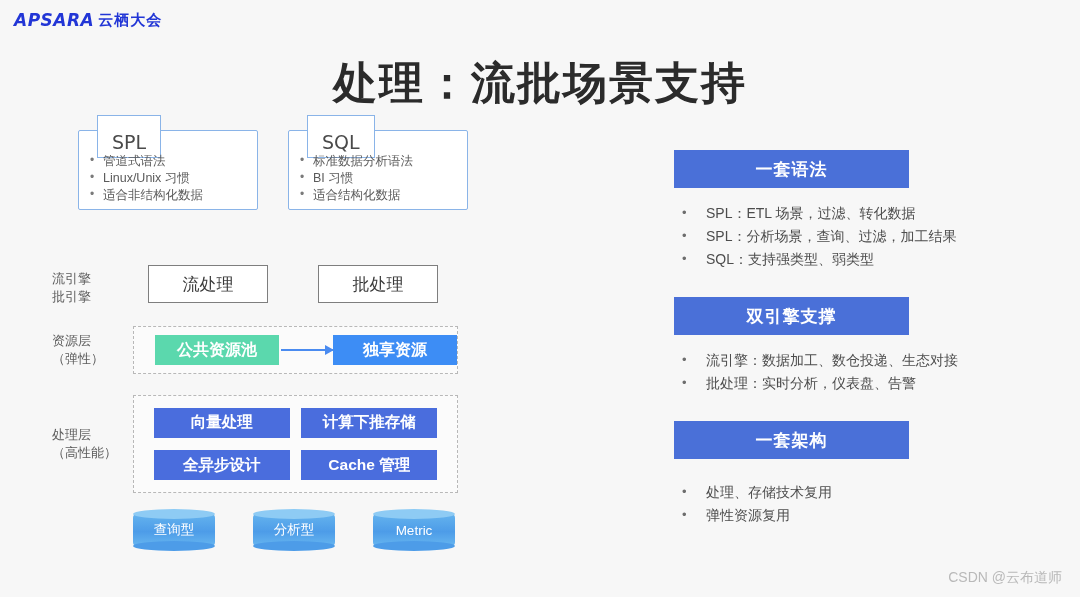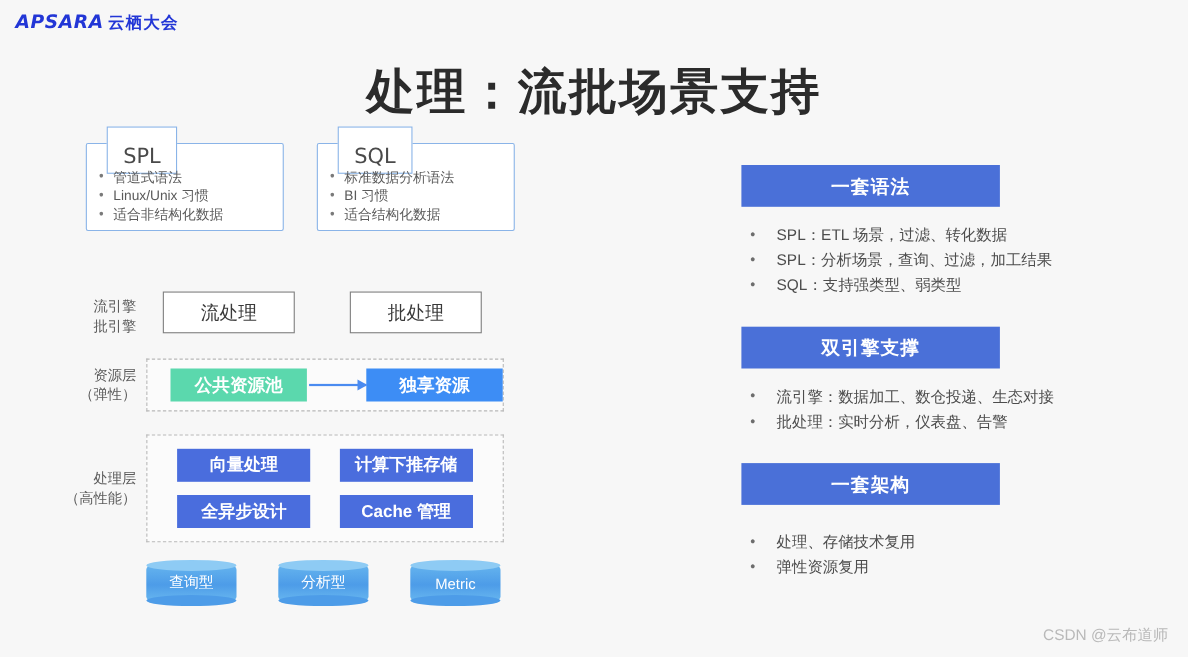--- a/index.html
+++ b/index.html
@@ -53,21 +53,21 @@
   .lang-list li{
     font-size:12.5px;color:#5a5a5a;line-height:17px;
     position:relative;padding-left:14px;white-space:nowrap;
   }
   .lang-list li:before{
     content:"•";position:absolute;left:1px;top:-1px;color:#7a7a7a;font-size:12px;
   }
 
   
   .row-label{
-    position:absolute;left:52px;width:72px;text-align:right;
+    position:absolute;left:52px;width:72px;text-align:left;
     font-size:13px;color:#5c5c5c;line-height:18px;
   }
 
   .eng-row{position:absolute;left:148px;top:135px;display:flex;gap:50px;}
   .eng-box{
     width:120px;height:38px;border:1.5px solid #7e7e7e;background:#fff;
     display:flex;align-items:center;justify-content:center;
     font-size:17px;color:#3a3a3a;box-sizing:border-box;
   }
 
@@ -97,21 +97,21 @@
     border-top:5px solid transparent;border-bottom:5px solid transparent;
   }
 
   .proc-grid{
     position:absolute;left:0;top:0;width:100%;height:100%;
     display:grid;grid-template-columns:1fr 1fr;grid-template-rows:1fr 1fr;
     align-items:center;justify-items:center;
     padding:9px 18px;box-sizing:border-box;gap:7px 8px;
   }
   .proc-box{
-    width:121px;height:30px;background:#4a6ddd;
+    width:136px;height:30px;background:#4a6ddd;
     display:flex;align-items:center;justify-content:center;
     font-size:15.5px;color:#fff;font-weight:bold;
   }
 
   
   .cyl-row{position:absolute;left:133px;top:384px;display:flex;gap:38px;}
   .cyl{
     position:relative;width:82px;height:32px;
     background:linear-gradient(180deg,#64b3ee 0%,#4d9ce8 55%,#66b5ef 100%);
     border-radius:4px/4px;

